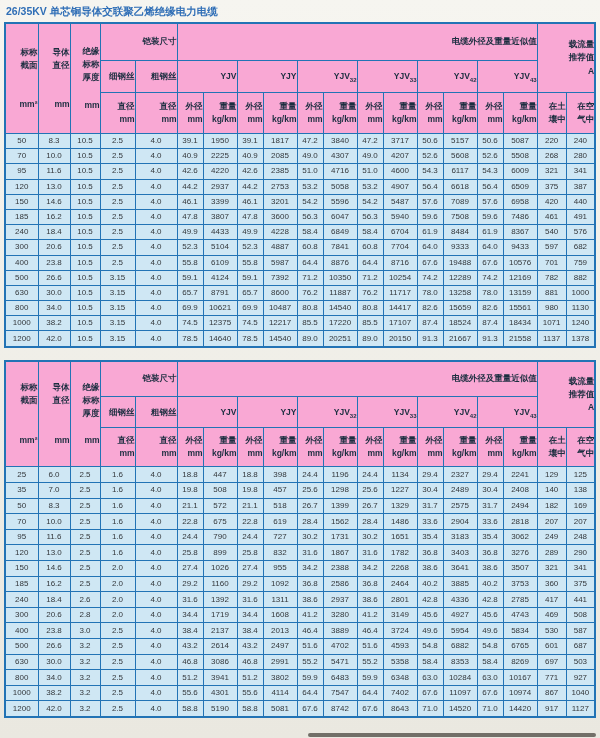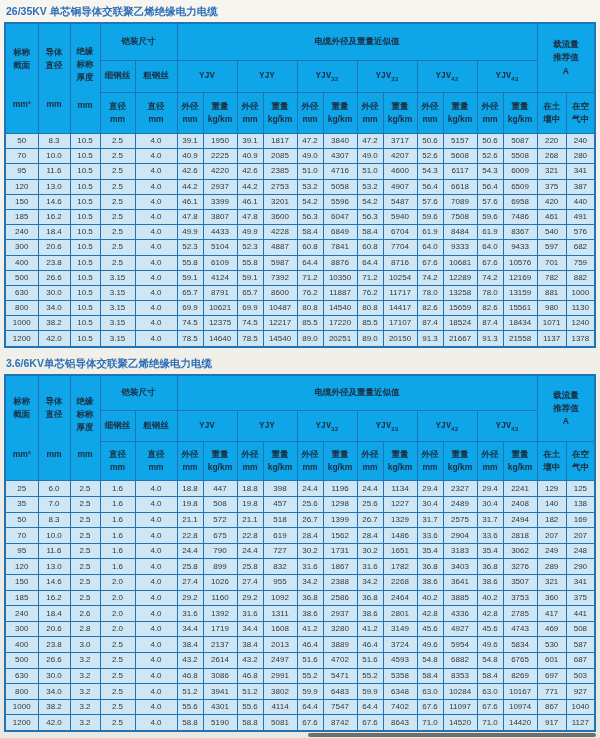--- a/index.html
+++ b/index.html
@@ -18,29 +18,29 @@
   table{
     border-collapse:collapse;table-layout:fixed;width:592px;
     background:#cde6f3;border:2px solid #2273b5;
   }
   th,td{
     border:1px solid #2273b5;text-align:center;vertical-align:middle;
     padding:0;overflow:hidden;
   }
   thead th{
     font-size:8.5px;font-weight:bold;color:#1c2e40;
-    white-space:pre-line;line-height:1.55;background:#0ea5e9;
+    white-space:pre-line;line-height:1.55;background:#f9a8d4;text-align:right;
   }
   tbody td{
     font-size:8px;color:#33373b;background:#cfe7f4;line-height:1;
   }
   .t1 tbody td{height:14.2px;}
   .t2 tbody td{height:14.6px;}
   tr.h-r1 th{height:36px;}
-  tr.h-r2 th{height:31px;font-family:Liberation Mono, monospace;}
+  tr.h-r2 th{height:31px;}
   tr.h-r3 th{height:40px;}
   .t2 tr.h-r1 th{height:32px;}
   .t2 tr.h-r2 th{height:28px;}
   .t2 tr.h-r3 th{height:38px;}
   .stk{white-space:pre-line;}
   .gap-lg{margin-bottom:13px;}
   .gap-sm{margin-bottom:1px;}
   .unit{font-weight:bold;}
   sub{font-size:6px;line-height:0;}
   .sec-gap{height:7px;}
@@ -314,21 +314,21 @@
           <td>4.0</td>
           <td>55.8</td>
           <td>6109</td>
           <td>55.8</td>
           <td>5987</td>
           <td>64.4</td>
           <td>8876</td>
           <td>64.4</td>
           <td>8716</td>
           <td>67.6</td>
-          <td>10681</td>
+          <td>19488</td>
           <td>67.6</td>
           <td>10576</td>
           <td>701</td>
           <td>759</td>
         </tr>
         <tr>
           <td>500</td>
           <td>26.6</td>
           <td>10.5</td>
           <td>3.15</td>
@@ -431,21 +431,20 @@
           <td>21558</td>
           <td>1137</td>
           <td>1378</td>
         </tr>
       </tbody>
   </table>
 
   <div class="sec-gap"></div>
 
   <div class="table-title">
-    <span>3.6/6KV单芯铝导体交联聚乙烯绝缘电力电缆</span>
   </div>
 
   <table class="t2">
     <colgroup>
       <col style="width:33px">
         <col style="width:32px">
         <col style="width:30px">
       <col style="width:35px">
         <col style="width:42px">
       <col style="width:26px">

